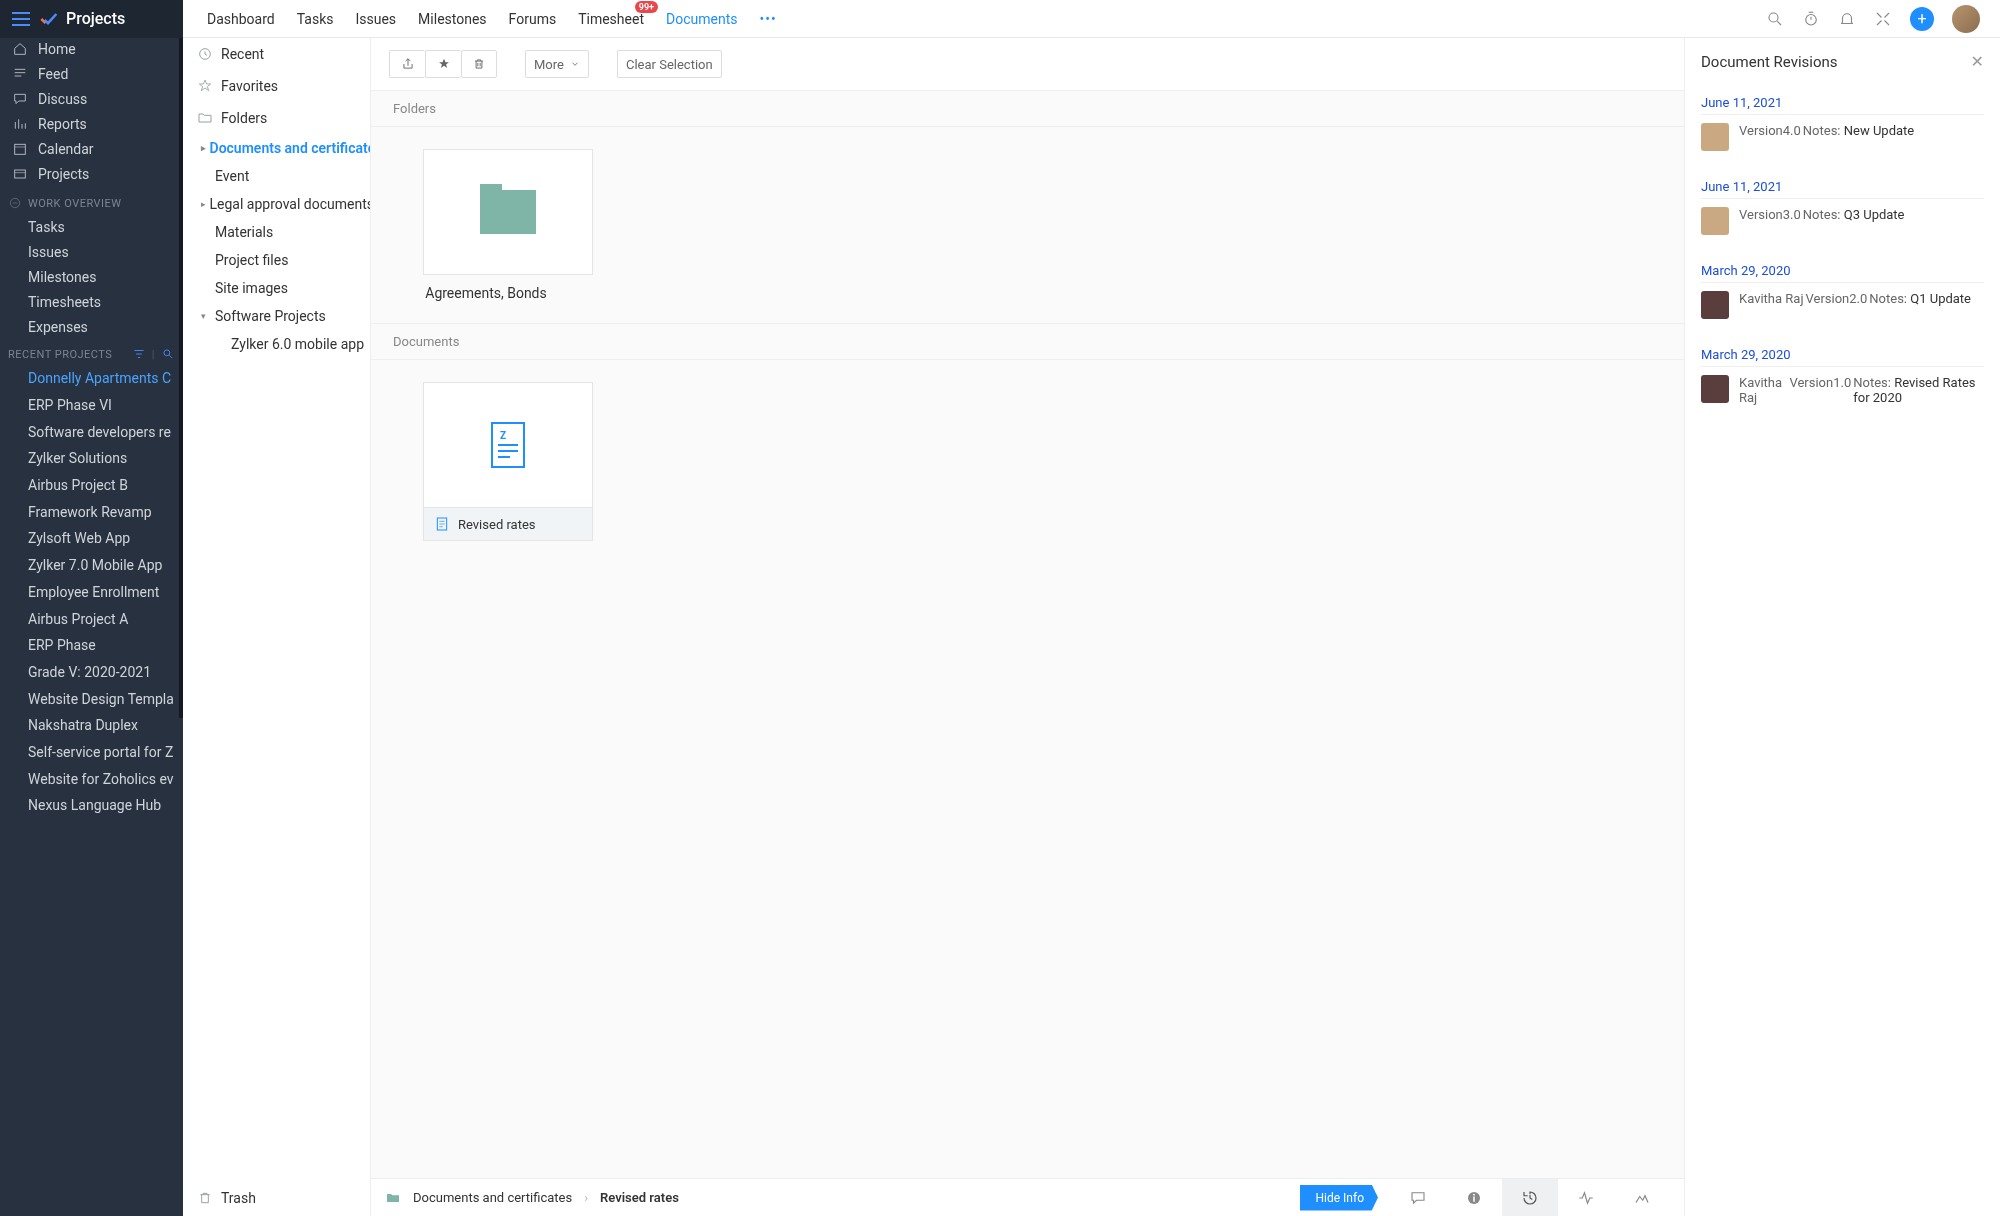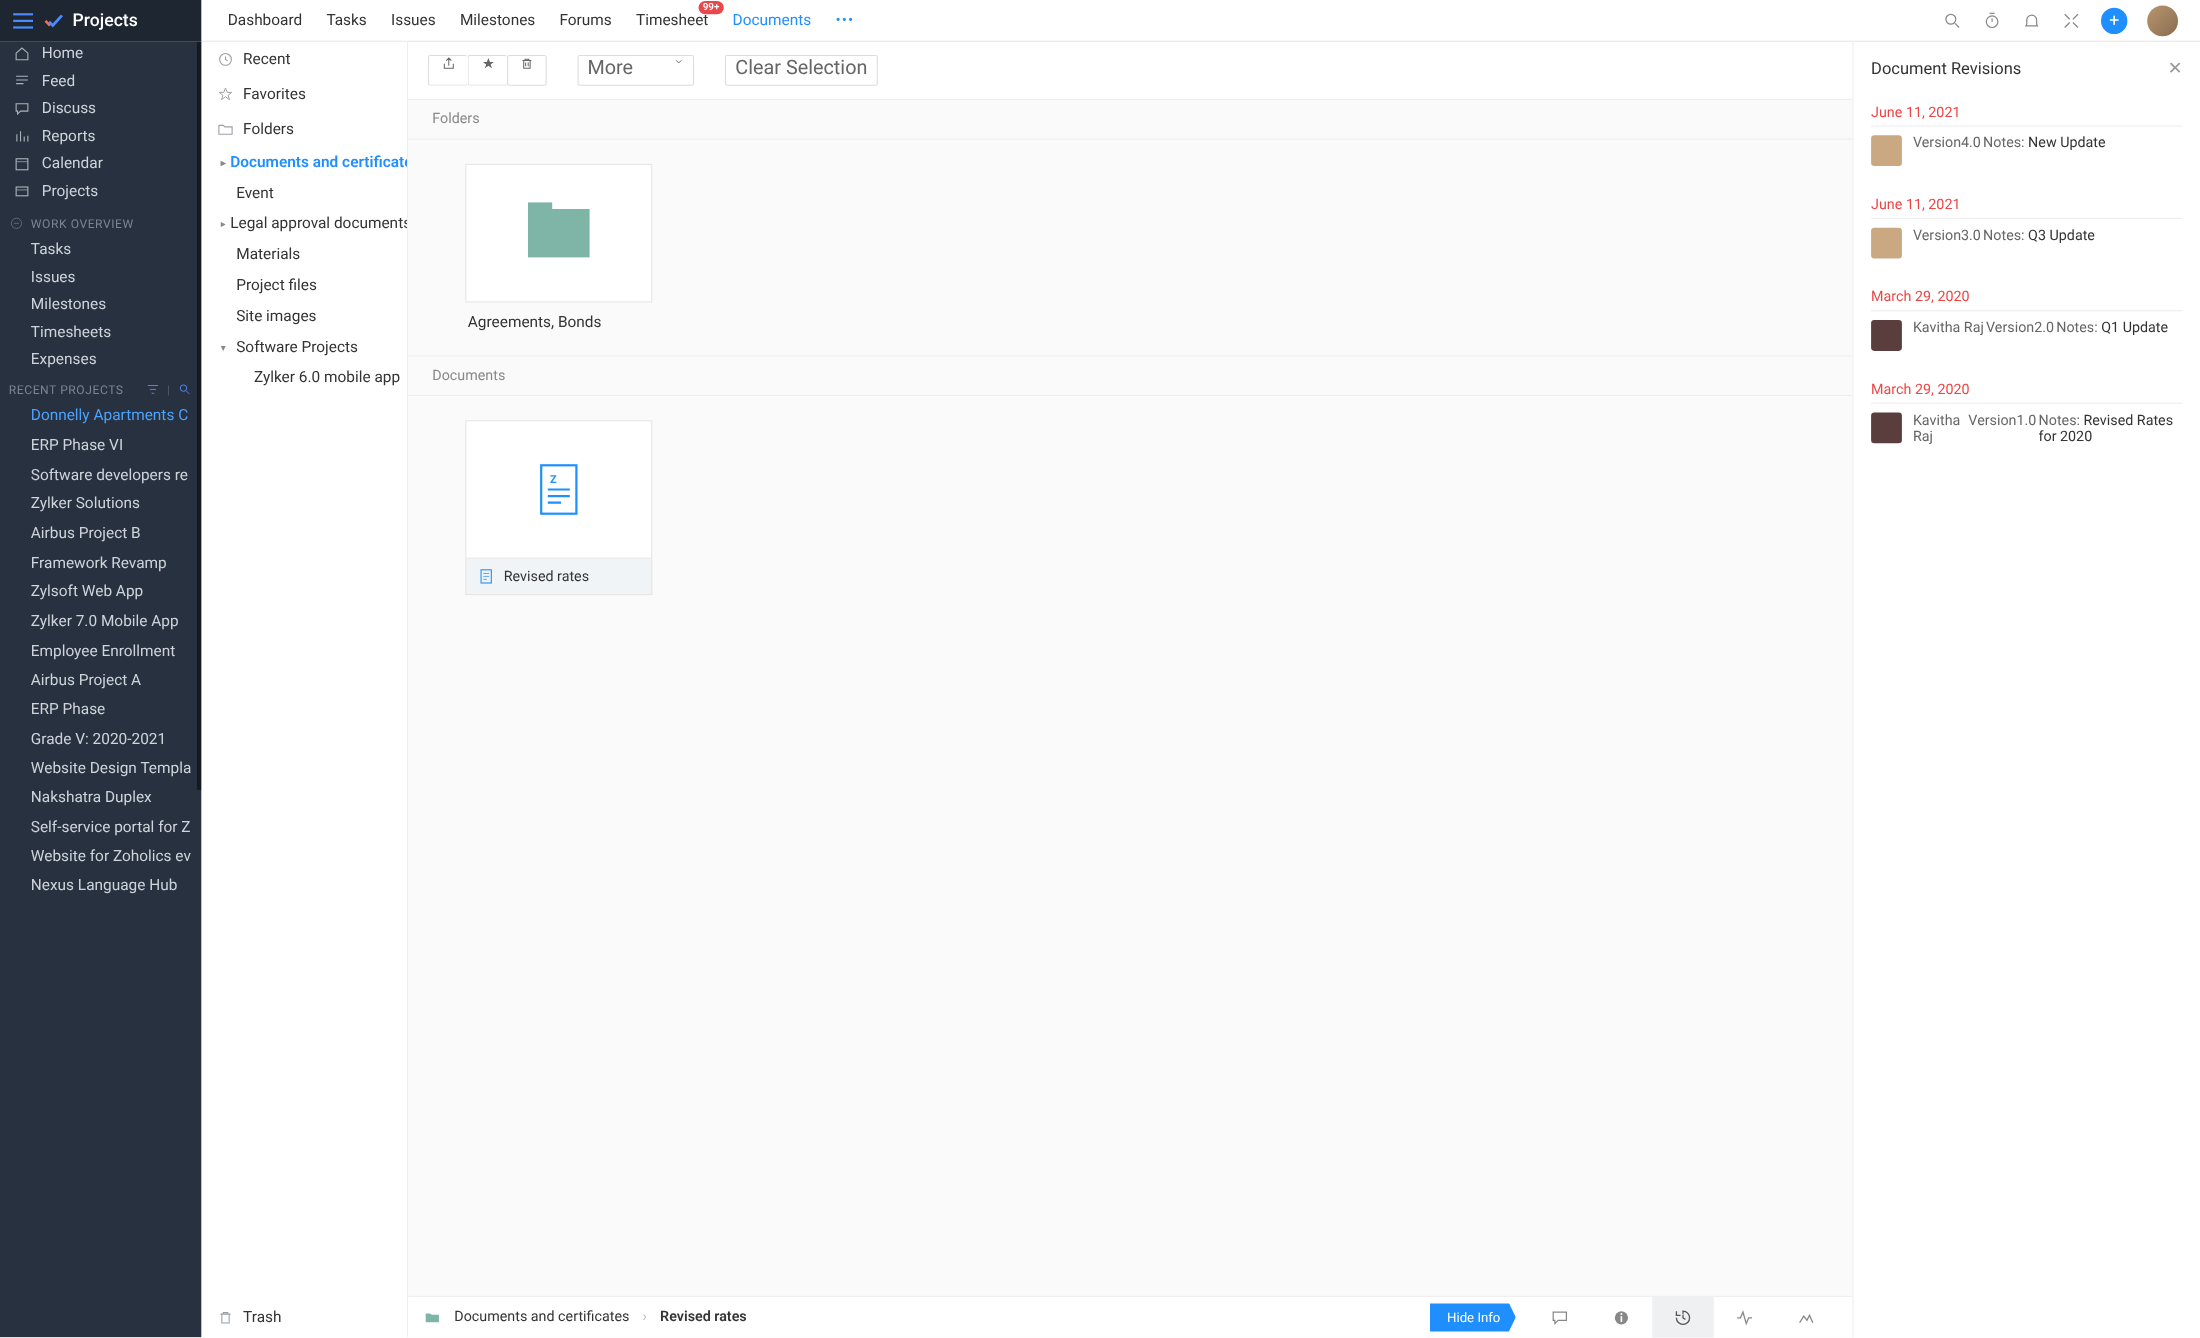--- a/index.html
+++ b/index.html
@@ -46,21 +46,21 @@
 .tree-item{display:flex;align-items:center;gap:4px;padding:6px 6px 6px 18px;cursor:pointer;white-space:nowrap;}
 .tree-item .caret{width:10px;font-size:9px;color:#888;}
 .tree-item.active{color:#1f8fff;font-weight:600;}
 .tree-sub{padding-left:36px;}
 .tree-sub .tree-item{padding-left:0;}
 .fc-trash{display:flex;align-items:center;gap:8px;padding:10px 14px;cursor:pointer;border-top:0;}
 
 
 .content { flex:1; display:flex; flex-direction:column; background:#fafafa; overflow:hidden; }
 .toolbar { background:#fff; padding:12px 18px; display:flex; align-items:center; gap:8px; }
-.tbtn { border:1px solid #ddd; background:#fff; height:28px; min-width:36px; display:flex; justify-content:center; cursor:pointer; border-radius:2px; padding:0 8px; color:#666; font-size:18px;gap:31px;}
+.tbtn { border:1px solid #ddd; background:#fff; height:28px; min-width:36px; display:flex; align-items:center; justify-content:center; cursor:pointer; border-radius:2px; padding:0 8px; color:#666; font-size:13px;}
 .tbtn-group{display:flex;}
 .tbtn-group .tbtn:not(:last-child){border-right:none;}
 .tbtn .caret-down{margin-left:6px;}
 .contentscroll{flex:1;overflow:auto;padding:0;}
 .sectionhead{font-size:13px;color:#888;padding:10px 22px;border-bottom:1px solid #eee;border-top:1px solid #eee;background:#fafafa;}
 .grid{padding:22px;display:flex;flex-wrap:wrap;gap:20px;}
 .card{width:156px;padding-left:30px;}
 .folder-tile,.doc-tile{width:170px;height:126px;border:1px solid #e5e5e5;background:#fff;display:flex;align-items:center;justify-content:center;}
 .folder-shape{width:56px;height:44px;background:#7fb5a7;position:relative;}
 .folder-shape:before{content:"";position:absolute;top:-6px;left:0;width:22px;height:6px;background:#7fb5a7;}
@@ -79,21 +79,21 @@
 .info-icons{display:flex;}
 .info-icon{width:56px;height:38px;display:flex;align-items:center;justify-content:center;color:#888;cursor:pointer;}
 .info-icon.active{background:#eef0f2;color:#555;}
 
 
 .revpanel{width:316px;background:#fff;border-left:1px solid #eee;display:flex;flex-direction:column;}
 .revhead{display:flex;align-items:center;justify-content:space-between;padding:14px 16px 10px 16px;font-size:15px;color:#333;}
 .revclose{cursor:pointer;color:#999;font-size:16px;}
 .revlist{flex:1;overflow:auto;padding:0 16px;}
 .revitem{padding:14px 0;}
-.revdate{font-size:13px;color:#ef4444;border-bottom:1px solid #eee;padding-bottom:4px;margin-bottom:8px;}
+.revdate{font-size:13px;color:#1d4ed8;border-bottom:1px solid #eee;padding-bottom:4px;margin-bottom:8px;}
 .revbody{display:flex;gap:10px;}
 .revavatar{width:28px;height:28px;border-radius:3px;background:#c9a882;flex-shrink:0;}
 .revavatar.alt{background:#5a3d3d;}
 .revmeta{font-size:13px;color:#666;display:flex;flex-direction:row;gap:2px;}
 .revmeta .notes{color:#666;}
 .revmeta .notes b{font-weight:400;color:#333;}
 
 svg{display:block;}
 </style>
 </head>

